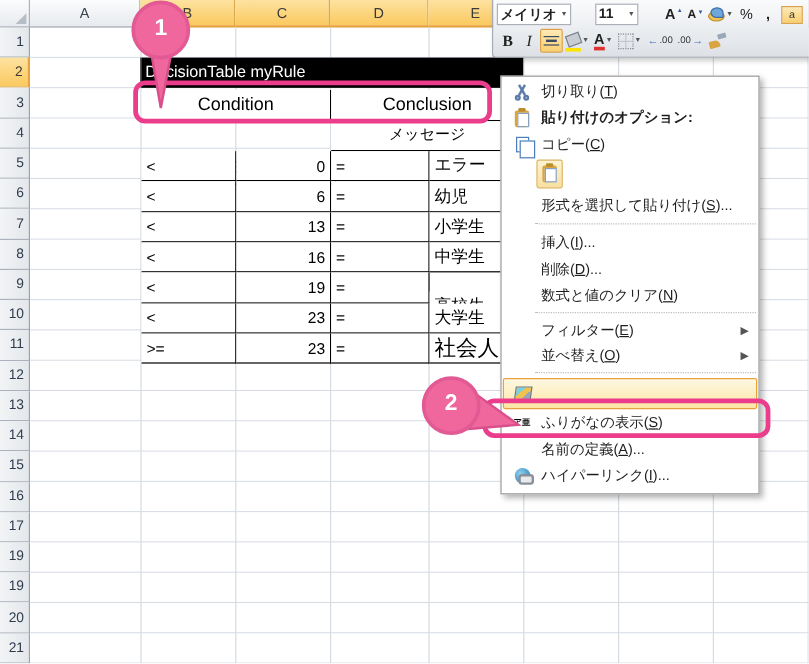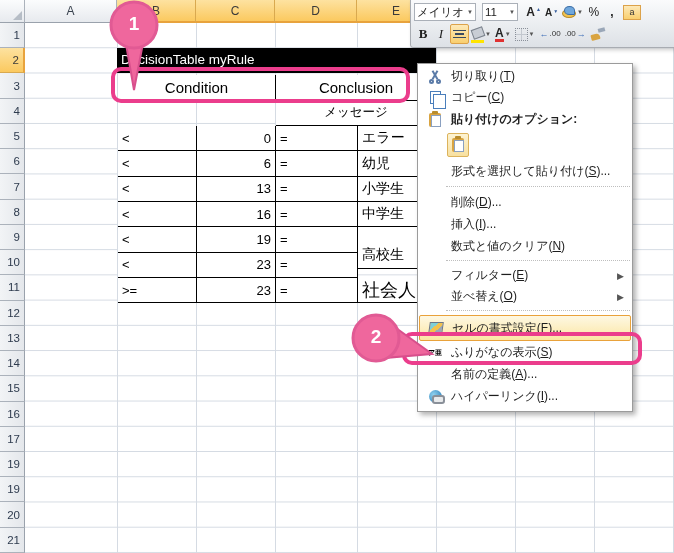--- a/index.html
+++ b/index.html
@@ -73,21 +73,21 @@
   .i-scis:before{transform:rotate(30deg);}
   .i-scis:after{transform:rotate(-30deg);}
   .i-scis .c1,.i-scis .c2{position:absolute;bottom:0;width:5px;height:5px;border:2px solid #5b7ba8;border-radius:50%;}
   .i-scis .c1{left:1px}.i-scis .c2{right:1px}
 
   
   #minitb{position:absolute;left:410px;top:-3px;width:268px;height:51px;z-index:70;
           background:linear-gradient(#fbfcfd,#dde1e6);border:1px solid #a8acb2;border-radius:3px;
           box-shadow:2px 2px 4px rgba(0,0,0,.2);padding:3px 3px 2px 3px;font-size:12px;color:#222;}
   .tbrow{display:flex;align-items:center;height:22px;}
-  .combo{display:flex;align-items:center;border:1px solid #aab0b8;background:#fff;height:18px;padding:0 2px;margin-right:6px;font-size:11.5px;}
+  .combo{display:flex;align-items:center;border:1px solid #aab0b8;background:#fff;height:18px;padding:0 2px;margin-right:20px;font-size:11.5px;font-weight:bold;}
   .combo .arr{font-size:6px;color:#555;margin-left:4px;}
   .tbtn{display:flex;align-items:center;justify-content:center;height:20px;min-width:18px;padding:0 2px;border-radius:2px;}
   .tbtn.pressed{background:linear-gradient(#fde9b8,#f9cf6f);border:1px solid #dca24a;}
   .tbtn .arr{font-size:6px;color:#555;margin-left:1px;}
   .bold-b{font-weight:bold;font-family:"Liberation Serif",serif;font-size:13px;}
   .ital-i{font-style:italic;font-family:"Liberation Serif",serif;font-size:13px;}
   .fontup{font-weight:bold;font-size:12px;position:relative;padding-right:5px;}
   .fontup:after{content:"▲";font-size:5px;position:absolute;right:-1px;top:1px;color:#355d9d;}
   .fontdn{font-weight:bold;font-size:10px;position:relative;padding-right:5px;}
   .fontdn:after{content:"▼";font-size:5px;position:absolute;right:-1px;top:1px;color:#355d9d;}
@@ -192,20 +192,21 @@
     <div class="dt-cell dt-left" style="left:240px;top:153.8px;width:79px;height:25.3px;font-size:14px;">中学生</div>
 
     <div class="dt-cell dt-left" style="left:0;top:179.1px;width:79px;height:25.3px;">&lt;</div>
     <div class="dt-cell dt-right" style="left:79px;top:179.1px;width:79px;height:25.3px;">19</div>
     <div class="dt-cell dt-left" style="left:158px;top:179.1px;width:82px;height:25.3px;">=</div>
     <div class="dt-cell dt-left" style="left:240px;top:179.1px;width:79px;height:25.3px;font-size:14px;margin-top:16px;">高校生</div>
 
     <div class="dt-cell dt-left" style="left:0;top:204.4px;width:79px;height:25.3px;">&lt;</div>
     <div class="dt-cell dt-right" style="left:79px;top:204.4px;width:79px;height:25.3px;">23</div>
     <div class="dt-cell dt-left" style="left:158px;top:204.4px;width:82px;height:25.3px;">=</div>
+    <div class="dt-cell dt-left" style="left:240px;top:204.4px;width:79px;height:25.3px;font-size:14px;">大学生</div>
 
     <div class="dt-cell dt-left" style="left:0;top:229.7px;width:79px;height:25.3px;">&gt;=</div>
     <div class="dt-cell dt-right" style="left:79px;top:229.7px;width:79px;height:25.3px;">23</div>
     <div class="dt-cell dt-left" style="left:158px;top:229.7px;width:82px;height:25.3px;">=</div>
     <div class="dt-cell dt-left" style="left:240px;top:229.7px;width:79px;height:25.3px;font-size:18px;">社会人</div>
   </div>
 
   <div class="hl-rect" id="hl-rect-1"></div>
   <div class="hl-rect" id="hl-rect-2"></div>
 
@@ -223,49 +224,49 @@
   <div id="ctxmenu">
     <div class="mi h21">
       <span class="ico">
           <span class="i-scis">
             <span class="c1"></span>
             <span class="c2"></span>
           </span>
         </span>
       <span class="lbl">切り取り(<u>T</u>)</span>
     </div>
+    <div class="mi h23 bold">
+      <span class="ico">
+          <span class="i-clip"></span>
+        </span>
+      <span class="lbl">貼り付けのオプション:</span>
+    </div>
     <div class="mi h21">
       <span class="ico">
           <span class="i-copy"></span>
         </span>
       <span class="lbl">コピー(<u>C</u>)</span>
-    </div>
-    <div class="mi h23 bold">
-      <span class="ico">
-          <span class="i-clip"></span>
-        </span>
-      <span class="lbl">貼り付けのオプション:</span>
     </div>
     <div class="mi h28">
       <span class="pastebox">
           <span class="i-clip"></span>
         </span>
     </div>
     <div class="mi h24">
       <span class="ico"></span>
       <span class="lbl">形式を選択して貼り付け(<u>S</u>)...</span>
     </div>
     <div class="msep"></div>
     <div class="mi">
       <span class="ico"></span>
+      <span class="lbl">挿入(<u>I</u>)...</span>
+    </div>
+    <div class="mi">
+      <span class="ico"></span>
       <span class="lbl">削除(<u>D</u>)...</span>
-    </div>
-    <div class="mi">
-      <span class="ico"></span>
-      <span class="lbl">挿入(<u>I</u>)...</span>
     </div>
     <div class="mi">
       <span class="ico"></span>
       <span class="lbl">数式と値のクリア(<u>N</u>)</span>
     </div>
     <div class="msep"></div>
     <div class="mi h21">
       <span class="ico"></span>
       <span class="lbl">フィルター(<u>E</u>)</span>
       <span class="sub">▶</span>
@@ -273,21 +274,20 @@
     <div class="mi h21">
       <span class="ico"></span>
       <span class="lbl">並べ替え(<u>O</u>)</span>
       <span class="sub">▶</span>
     </div>
     <div class="msep"></div>
     <div class="mi h26 hot">
       <span class="ico">
           <span class="i-fmt"></span>
         </span>
-      <span class="lbl">セルの書式設定(<u>F</u>)...</span>
     </div>
     <div class="mi">
       <span class="ico">
           <span class="i-furi">ア亜</span>
         </span>
       <span class="lbl">ふりがなの表示(<u>S</u>)</span>
     </div>
     <div class="mi">
       <span class="ico"></span>
       <span class="lbl">名前の定義(<u>A</u>)...</span>

